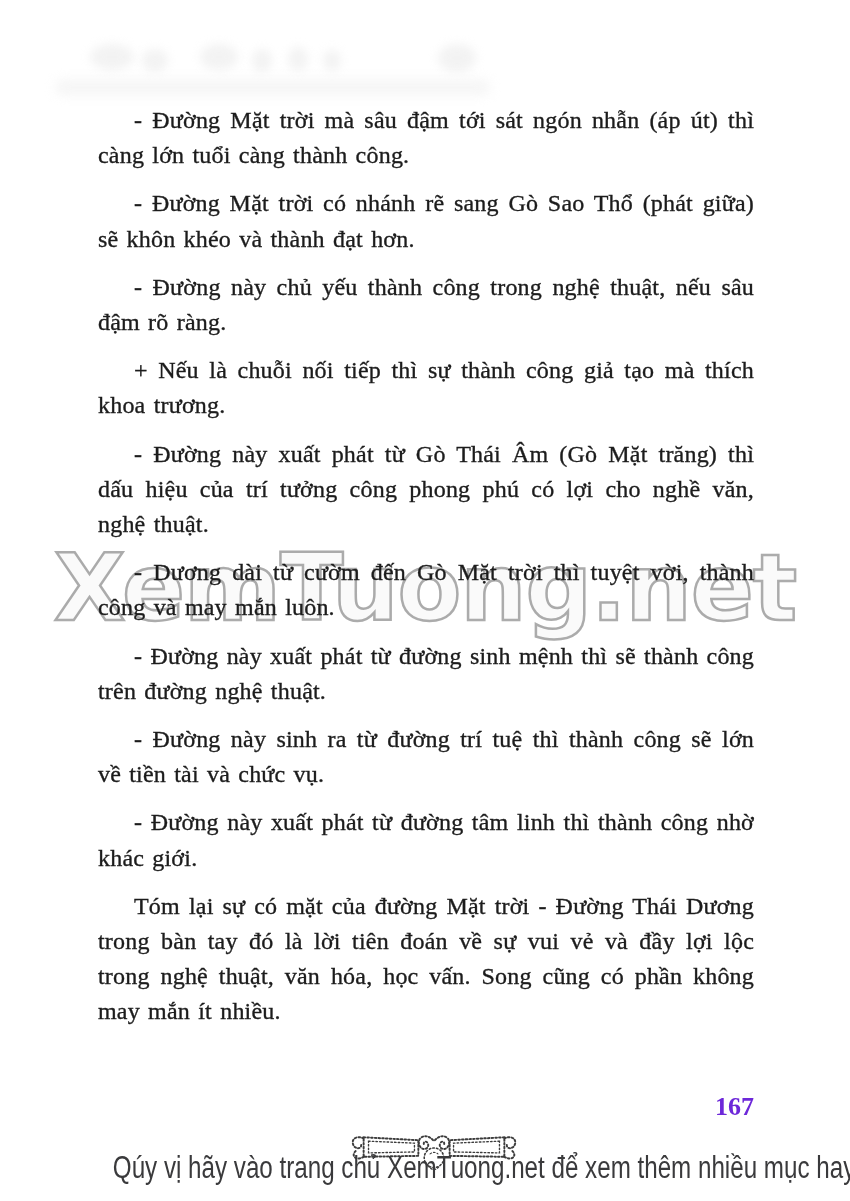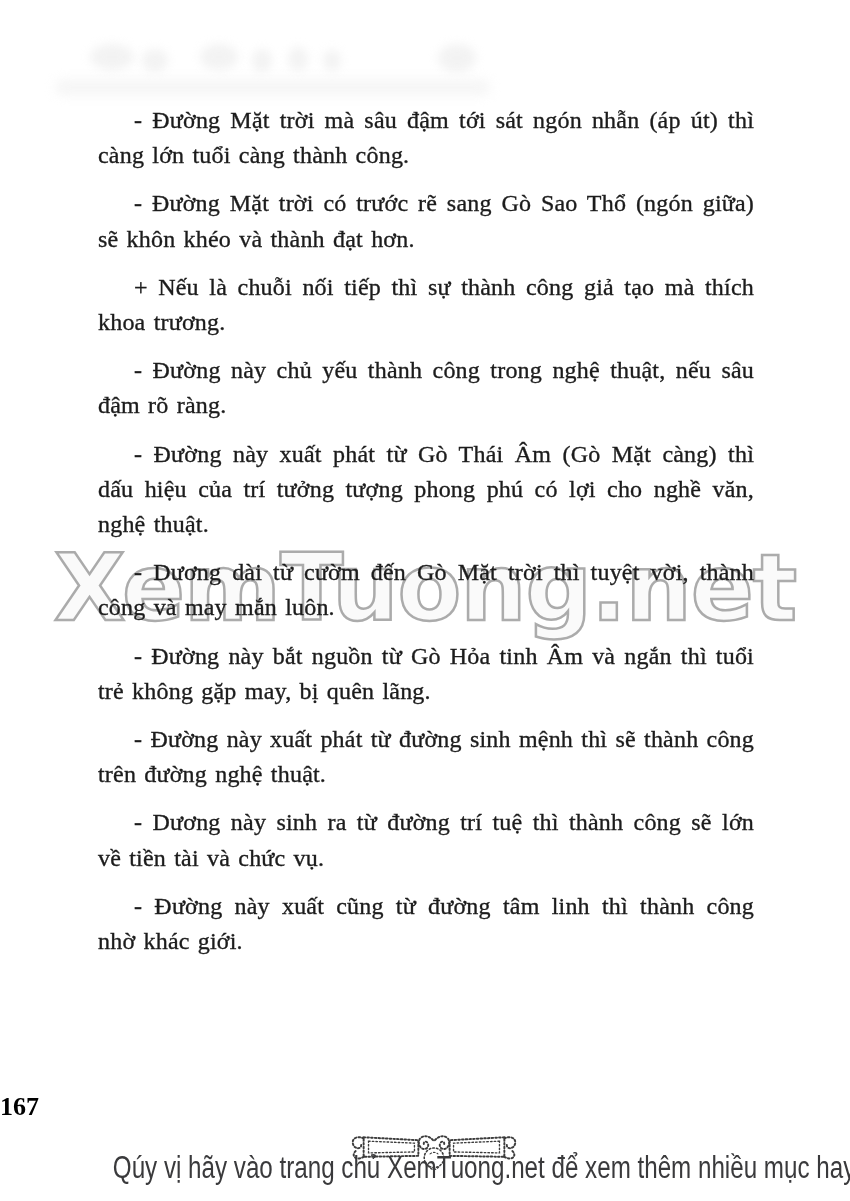--- a/index.html
+++ b/index.html
@@ -59,26 +59,26 @@
     text-shadow: 0 0 1px rgba(170, 170, 170, 0.6);
     pointer-events: none;
   }
 
   
   .page-number {
     position: absolute;
     left: 0;
     top: 1092px;
     width: 754px;
-    text-align: left;
+    text-align: right;
     z-index: 2;
     font-family: "Liberation Serif", serif;
     font-weight: 700;
     font-size: 26px;
-    color: #000000;
+    color: #6d28d9;
   }
 
   
   .ornament {
     position: absolute;
     left: 348px;
     top: 1124px;
     width: 172px;
     height: 50px;
     z-index: 2;
@@ -117,29 +117,29 @@
     <div class="ghost" style="left:288px; top:47px; width:20px; height:24px;"></div>
     <div class="ghost" style="left:323px; top:50px; width:18px; height:21px;"></div>
     <div class="ghost" style="left:438px; top:44px; width:38px; height:28px;"></div>
     <div class="ghost streak" style="left:55px; top:80px; width:435px; height:15px;"></div>
   </div>
 
   <div class="watermark">XemTuong.net</div>
 
   <div class="text-block">
     <p>- Đường Mặt trời mà sâu đậm tới sát ngón nhẫn (áp út) thì càng lớn tuổi càng thành công.</p>
-    <p>- Đường Mặt trời có trước rẽ sang Gò Sao Thổ (ngón giữa) sẽ khôn khéo và thành đạt hơn.</p>
+    <p>- Đường Mặt trời có nhánh rẽ sang Gò Sao Thổ (phát giữa) sẽ khôn khéo và thành đạt hơn.</p>
+    <p>- Đường này chủ yếu thành công trong nghệ thuật, nếu sâu đậm rõ ràng.</p>
     <p>+ Nếu là chuỗi nối tiếp thì sự thành công giả tạo mà thích khoa trương.</p>
-    <p>- Đường này chủ yếu thành công trong nghệ thuật, nếu sâu đậm rõ ràng.</p>
-    <p>- Đường này xuất phát từ Gò Thái Âm (Gò Mặt càng) thì dấu hiệu của trí tưởng tượng phong phú có lợi cho nghề văn, nghệ thuật.</p>
+    <p>- Đường này xuất phát từ Gò Thái Âm (Gò Mặt trăng) thì dấu hiệu của trí tưởng công phong phú có lợi cho nghề văn, nghệ thuật.</p>
     <p>- Dương dài từ cườm đến Gò Mặt trời thì tuyệt vời, thành công và may mắn luôn.</p>
-    <p>- Đường này bắt nguồn từ Gò Hỏa tinh Âm và ngắn thì tuổi trẻ không gặp may, bị quên lãng.</p>
     <p>- Đường này xuất phát từ đường sinh mệnh thì sẽ thành công trên đường nghệ thuật.</p>
-    <p>- Dương này sinh ra từ đường trí tuệ thì thành công sẽ lớn về tiền tài và chức vụ.</p>
-    <p>- Đường này xuất cũng từ đường tâm linh thì thành công nhờ khác giới.</p>
+    <p>- Đường này sinh ra từ đường trí tuệ thì thành công sẽ lớn về tiền tài và chức vụ.</p>
+    <p>- Đường này xuất phát từ đường tâm linh thì thành công nhờ khác giới.</p>
+    <p>Tóm lại sự có mặt của đường Mặt trời - Đường Thái Dương trong bàn tay đó là lời tiên đoán về sự vui vẻ và đầy lợi lộc trong nghệ thuật, văn hóa, học vấn. Song cũng có phần không may mắn ít nhiều.</p>
   </div>
 
   <div class="page-number">167</div>
 
   <svg class="ornament" viewBox="0 0 176 50">
     <g fill="none" stroke="#3c3c3c" stroke-width="2" stroke-dasharray="1.6,2.2" stroke-linecap="round">
 
       <path d="M16,13 L72,16 L72,32 L16,33 Z"></path>
       <path d="M21,17 L68,19 L68,28 L21,29 Z" stroke-width="1.4"></path>
 

